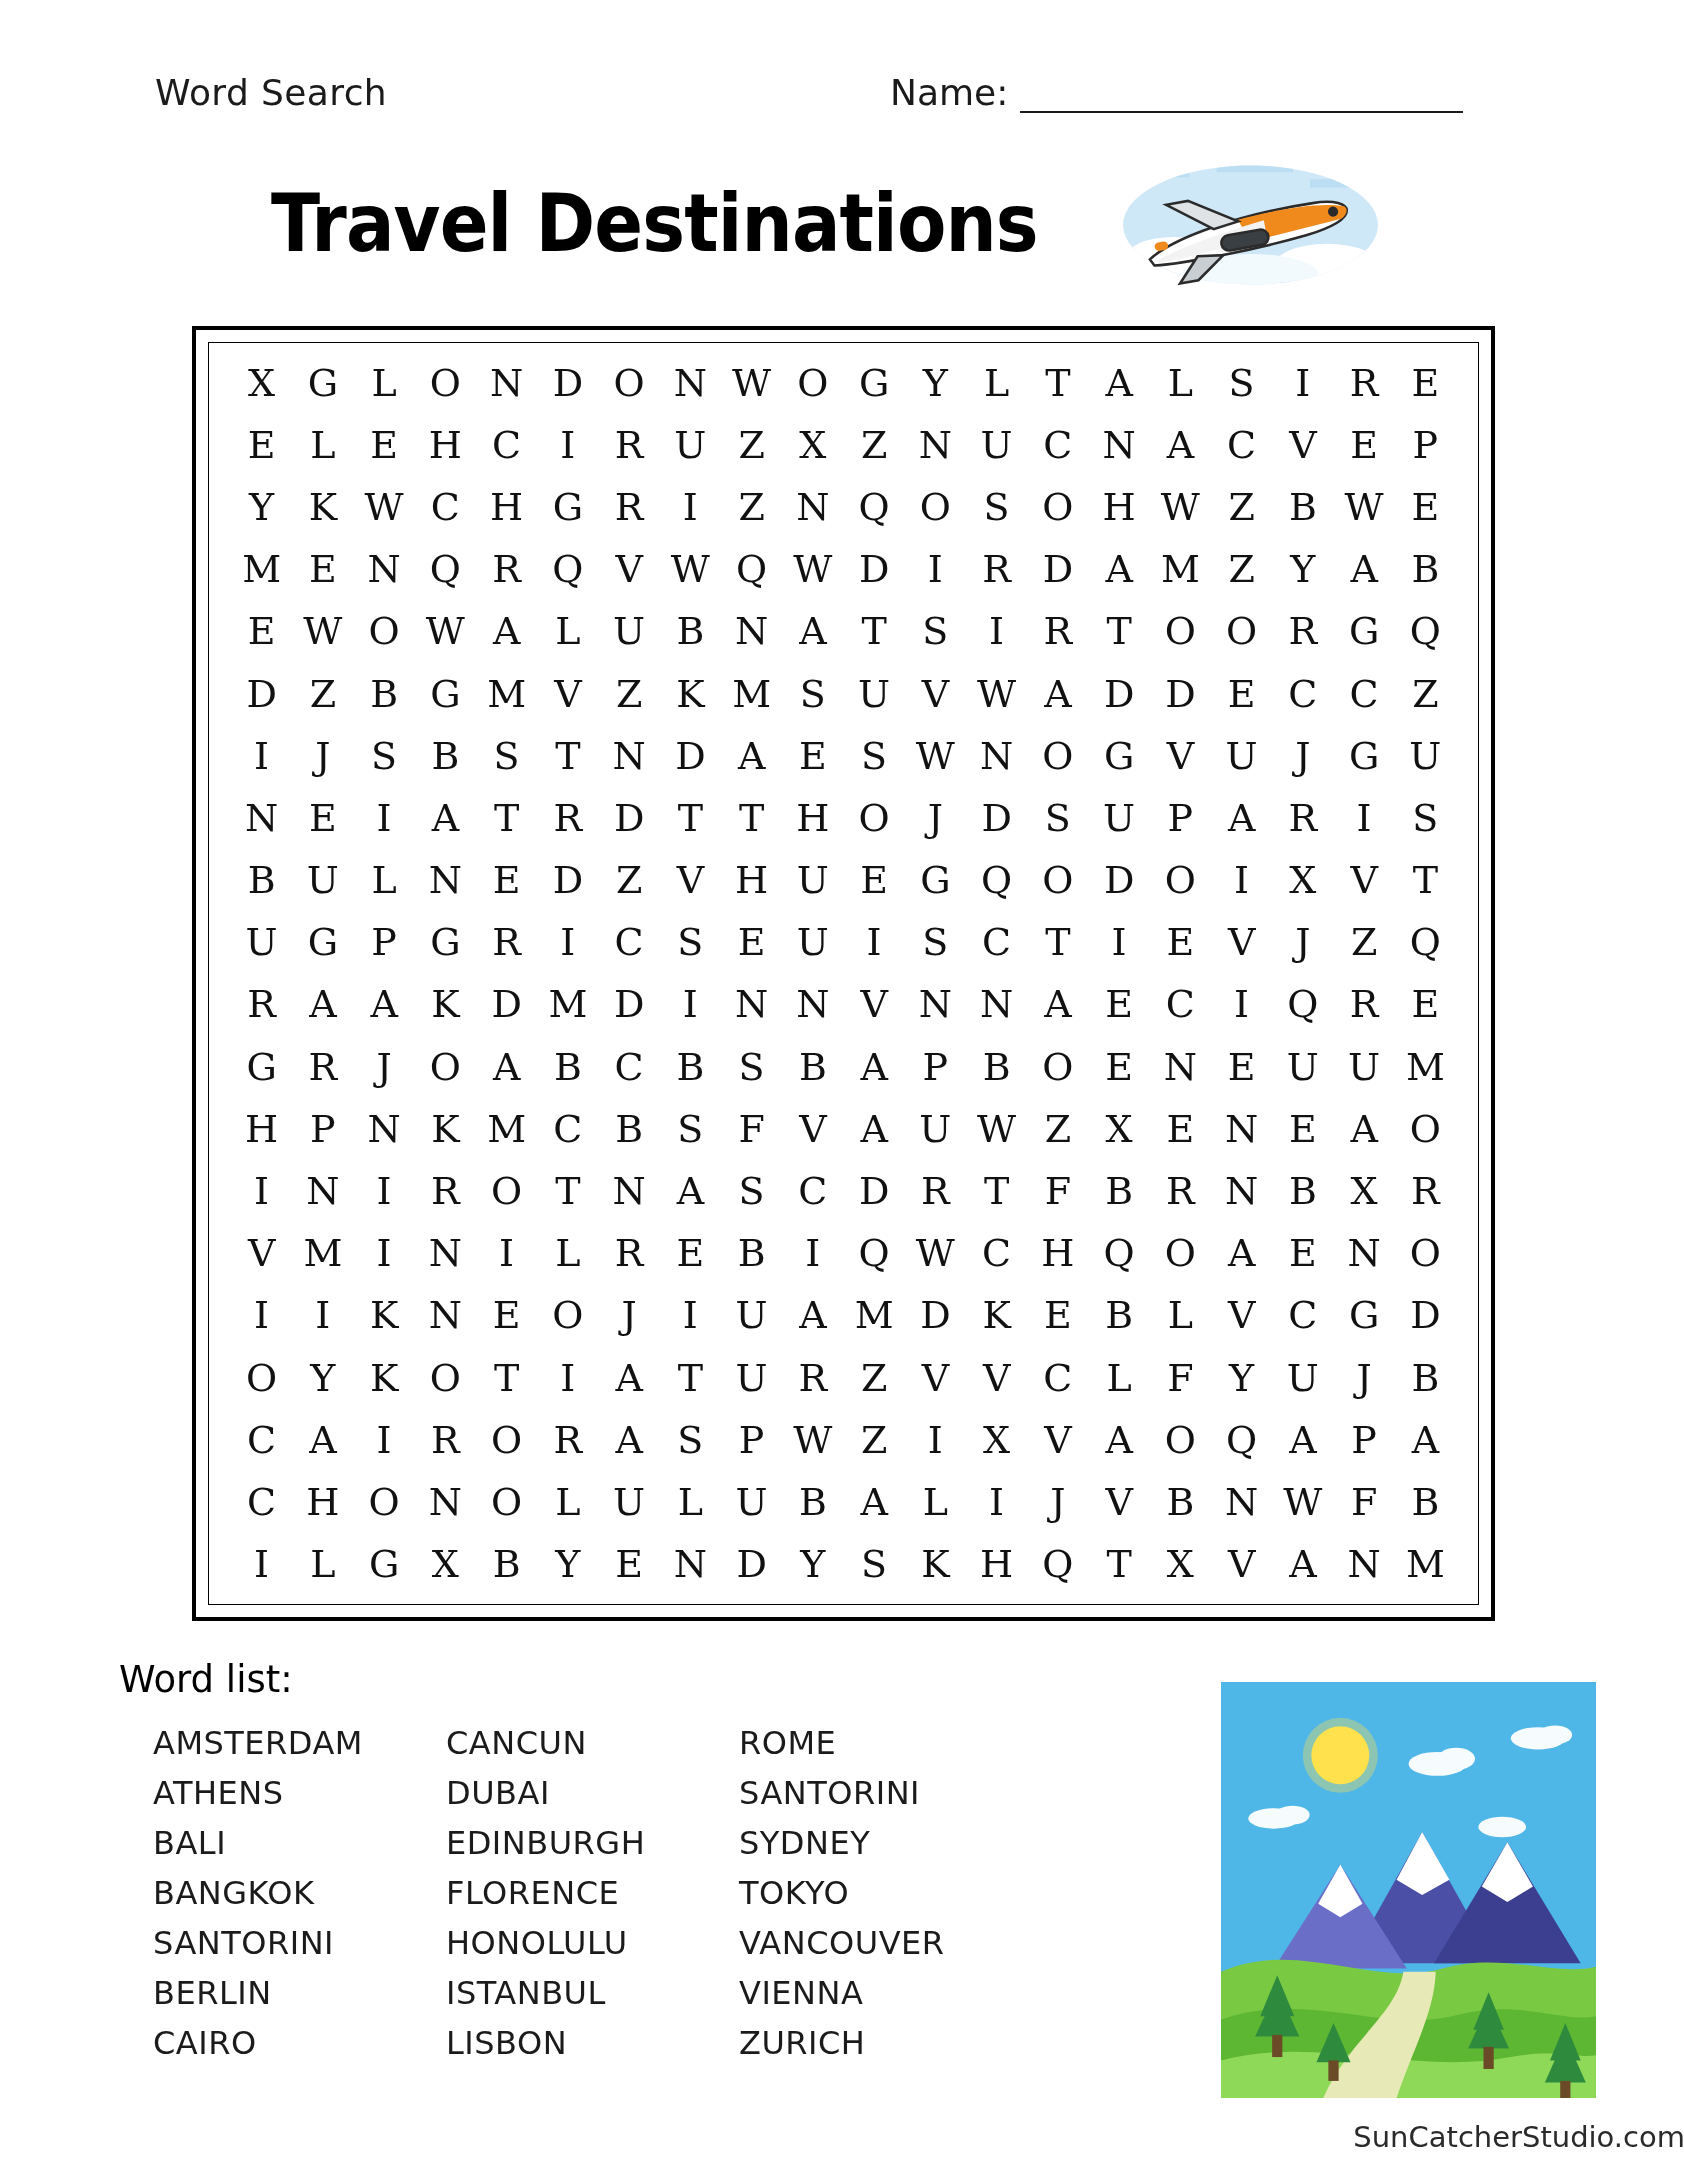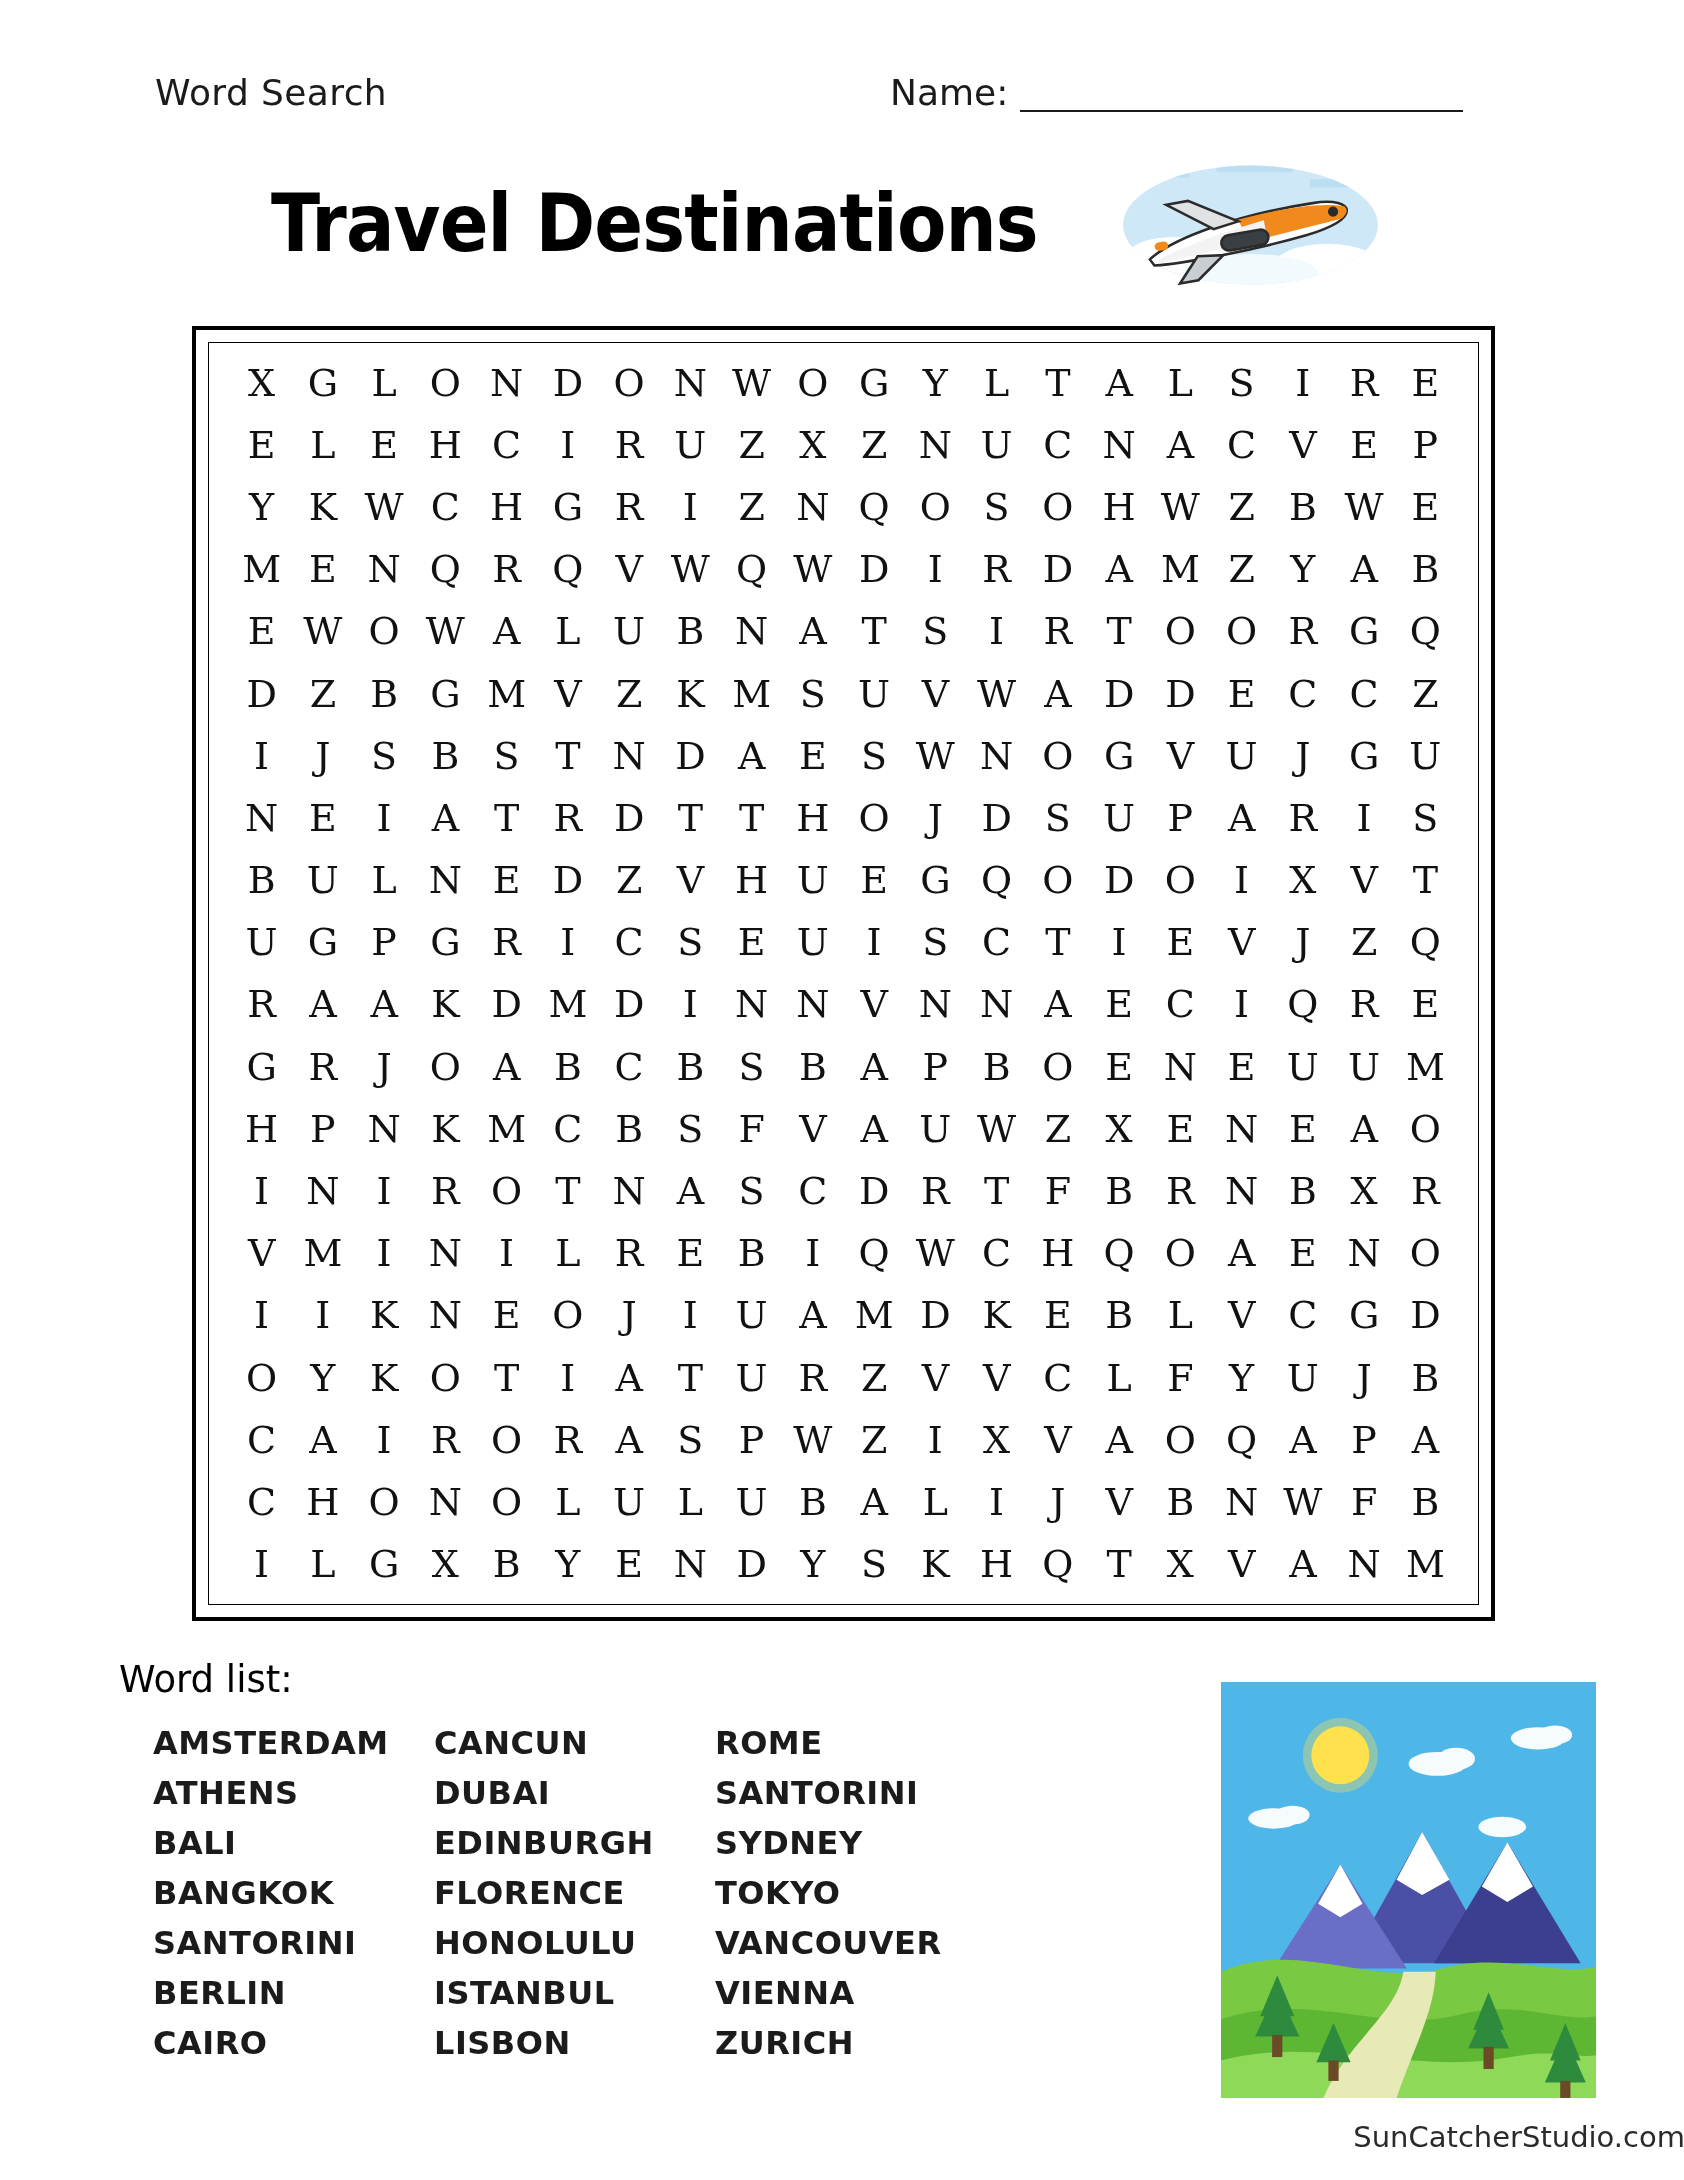--- a/index.html
+++ b/index.html
@@ -37,21 +37,21 @@
     top: 0;
     font-size: 36px;
     letter-spacing: 0.4px;
     color: #1b1b1b;
   }
   .name-group {
     position: absolute;
     left: 890px;
     top: 0;
     display: flex;
-    align-items: center;
+    align-items: flex-end;
   }
   .name-label {
     font-size: 36px;
     color: #1b1b1b;
   }
   .name-line {
     display: inline-block;
     width: 443px;
     border-bottom: 2.6px solid #1b1b1b;
     margin-left: 12px;
@@ -125,22 +125,21 @@
     top: 1644px;
     font-size: 37px;
     color: #000000;
   }
   .wordlist {
     position: absolute;
     left: 153px;
     top: 1704px;
     width: 1090px;
     display: flex;
-    gap: 0;
-    font-weight: bold;
+    gap: 12px;
   }
   .wl-col {
     width: 281px;
   }
   .wl-item {
     font-size: 32px;
     line-height: 50px;
     color: #1b1b1b;
     letter-spacing: 0.5px;
     white-space: nowrap;

